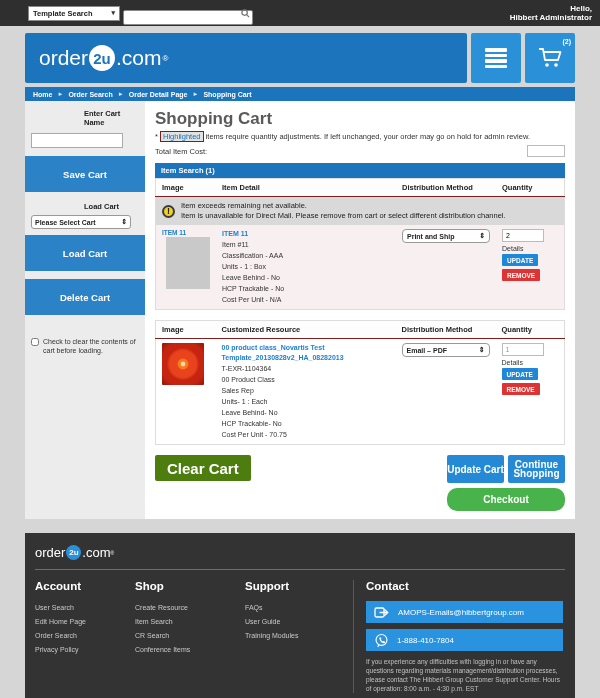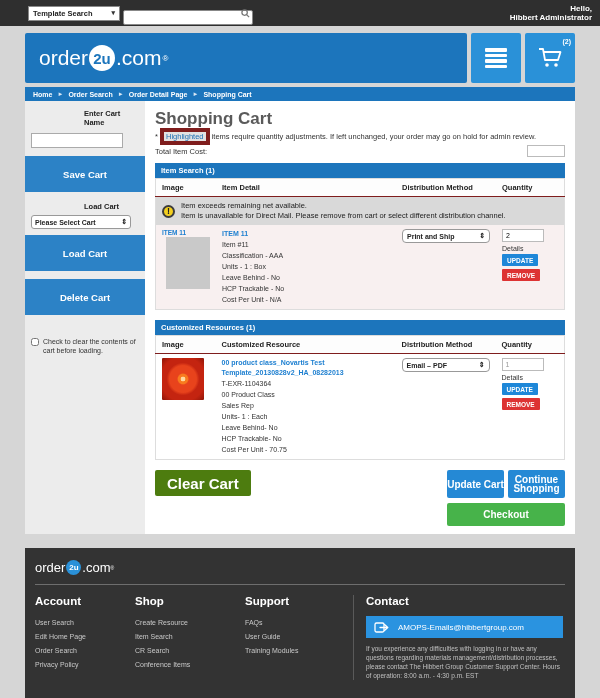--- a/index.html
+++ b/index.html
@@ -89,21 +89,21 @@
     display:flex; align-items:center; justify-content:space-between;
     padding:0 3px; color:#222;
   }
   .sb-check { display:flex; gap:4px; padding:14px 6px 0; font-size:7px; line-height:9px; }
   .sb-check input { width:8px; height:8px; margin-top:1px; }
   
   .main { flex:1; padding:4px 10px 8px; }
   .page-title { font-size:17px; color:#5a5a5a; font-weight:bold; margin:4px 0 3px; }
   .note { font-size:7.5px; color:#333; margin-bottom:4px; }
   .note .hl {
-    background:#e2e2e2; border:4px solid #7f1d1d; padding:0 2px; color:#1c6fb4;
+    background:#e2e2e2; border:1px solid #7f1d1d; padding:0 2px; color:#1c6fb4;
   }
   .total-row {
     display:flex; justify-content:space-between; align-items:center; gap:4px;
     font-size:7.5px; margin:4px 0 6px;
   }
   .total-row input {
     width:38px; height:12px; border:1px solid #bbb; font-size:7px;
     font-family:"Liberation Sans", sans-serif;
   }
   .sec-bar {
@@ -163,21 +163,21 @@
   }
   .actions-right { margin-left:auto; width:118px; }
   .row2 { display:flex; gap:4px; }
   .btn-sm {
     flex:1; background:#2589d5; color:#fff; border:none; font-weight:bold;
     font-size:10px; line-height:9px; height:28px; cursor:pointer; border-radius:2px;
     font-family:"Liberation Sans", sans-serif;
   }
   .btn-checkout {
     width:100%; margin-top:5px; background:#47b34a; color:#fff; border:none;
-    font-weight:bold; font-size:10px; height:23px; cursor:pointer; border-radius:2px;
+    font-weight:bold; font-size:10px; height:23px; cursor:pointer; border-radius:10px;
     font-family:"Liberation Sans", sans-serif;
   }
   
   .footer {
     margin:14px 25px 0; background:#333; height:190px; color:#fff;
     padding:12px 10px 0;
   }
   .f-logo { display:flex; align-items:center; color:#fff; font-size:13px; }
   .f-logo .circle {
     width:15px; height:15px; background:#2a91d8; border-radius:50%;
@@ -342,21 +342,20 @@
           <div class="qty-details">Details</div>
           <button class="mini-btn upd">UPDATE</button>
           <button class="mini-btn rem">REMOVE</button>
         </td>
       </tr>
     </tbody>
       </table>
 
     <div class="sec-gap"></div>
 
-    <div class="sec-bar">Customized Resources (1)</div>
     <table class="cart">
       <colgroup>
           <col style="width:60px">
           <col style="width:180px">
           <col style="width:96px">
           <col>
         </colgroup>
       <tbody>
           <tr>
         <th>Image</th>
@@ -439,17 +438,25 @@
     <div class="f-vline"></div>
     <div class="f-contact">
       <div class="f-head">Contact</div>
       <button class="c-btn">
         <svg width="16" height="13" viewBox="0 0 16 13">
           <rect x="1" y="2" width="9" height="9" rx="1.5" fill="none" stroke="#fff" stroke-width="1.3"></rect>
           <path d="M6 6.5 L12.5 6.5 M10.5 3.5 L13.8 6.5 L10.5 9.5" fill="none" stroke="#fff" stroke-width="1.3" stroke-linecap="round" stroke-linejoin="round"></path>
         </svg>
         <span>AMOPS-Emails@hibbertgroup.com</span>
       </button>
+      <button class="c-btn">
+        <svg width="15" height="15" viewBox="0 0 16 16">
+          <circle cx="8" cy="7.4" r="5.8" fill="none" stroke="#fff" stroke-width="1.2"></circle>
+          <path d="M4 14.8 L5.4 12.2" stroke="#fff" stroke-width="1.2" fill="none"></path>
+          <path d="M5.6 5.2 c0.6-0.9 1.3-0.9 1.7-0.2 l0.5 0.9 c0.2 0.5 0 0.8-0.4 1.1 c0.3 1 1 1.7 2 2 c0.3-0.4 0.6-0.6 1.1-0.4 l0.9 0.5 c0.7 0.4 0.7 1.1-0.2 1.7 c-1.4 0.8-5-1.1-5.6-5.6z" fill="#fff"></path>
+        </svg>
+        <span>1-888-410-7804</span>
+      </button>
       <div class="support-text">If you experience any difficulties with logging in or have any questions regarding materials management/distribution processes, please contact The Hibbert Group Customer Support Center. Hours of operation: 8:00 a.m. - 4:30 p.m. EST</div>
     </div>
   </div>
 
 </div>
 
 </body></html>

